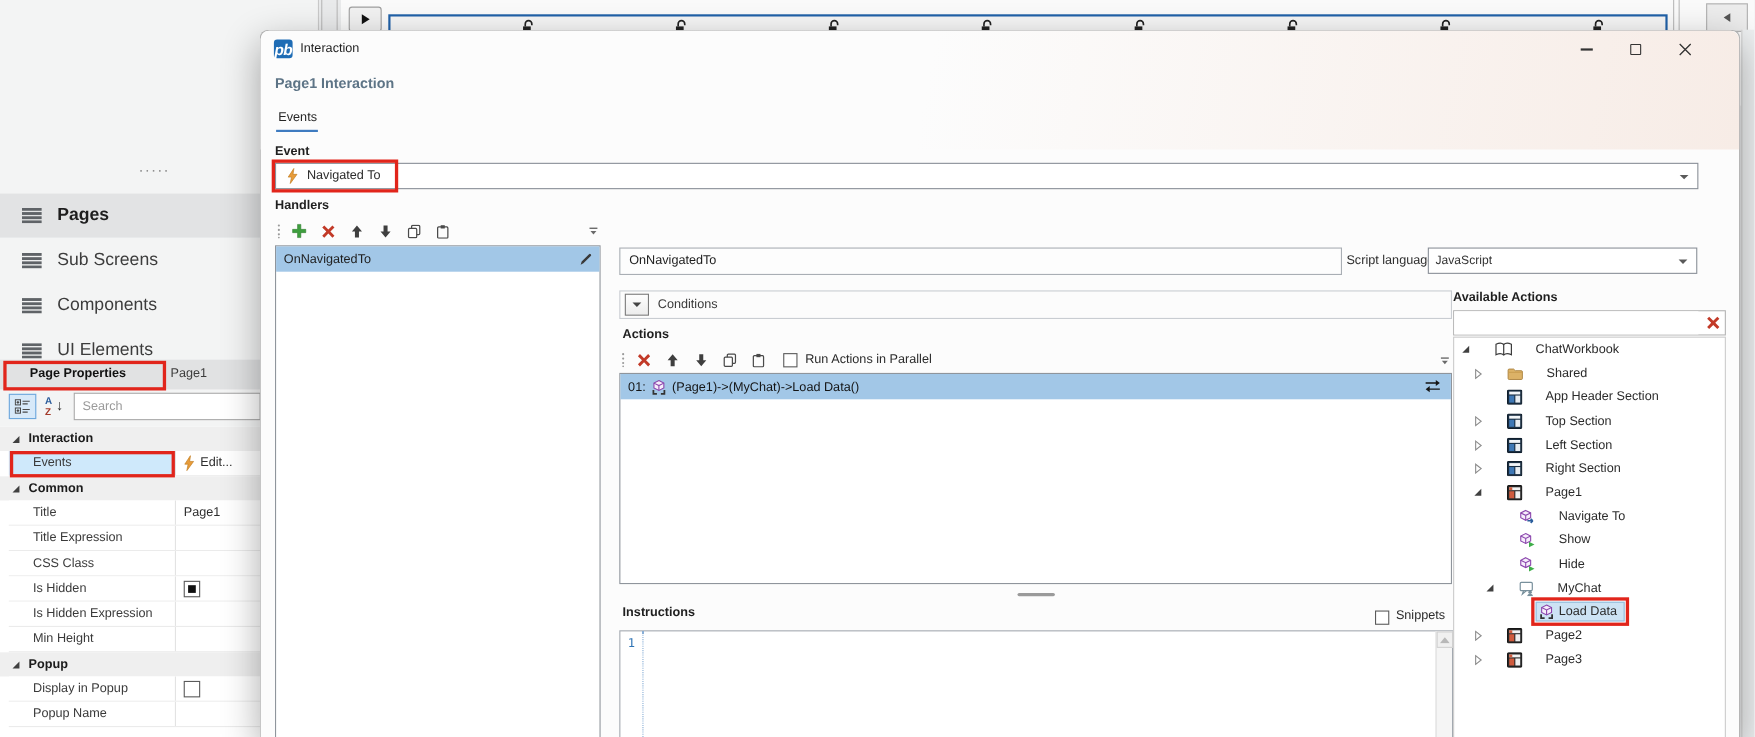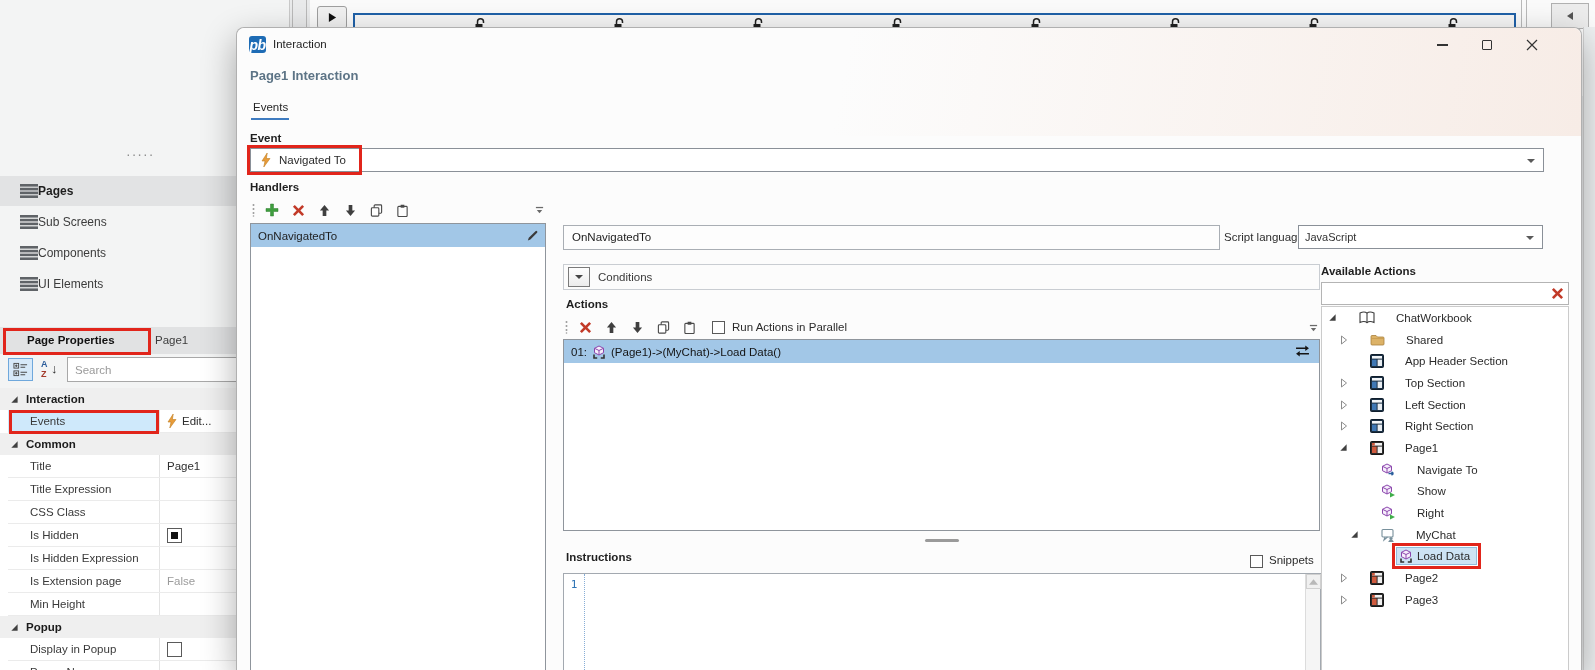--- a/index.html
+++ b/index.html
@@ -7,21 +7,21 @@
   body { font-family:"Liberation Sans","DejaVu Sans",sans-serif; background:#e9eaeb; position:relative; }
   .abs { position:absolute; }
   .ic { display:inline-flex; align-items:center; justify-content:center; }
   .t11 { font-size:11.5px; color:#2b2b2b; }
   .lbl { font-weight:bold; font-size:11.5px; color:#1f1f1f; }
 
   
   #left-panel { left:0; top:0; width:290px; height:670px; background:#f3f4f4; border-right:1px solid #c9c9c9; }
   #drag-dots { left:126px; top:146px; color:#8f8f8f; font-size:14px; letter-spacing:1px; }
   #sidebar-list { left:0; top:176px; width:290px; }
-  .side-item { height:30px; margin-bottom:1px; display:flex; align-items:center; padding-left:20px; font-size:12px; color:#3c3c3c; cursor:default; }
+  .side-item { height:40px; margin-bottom:1px; display:flex; align-items:center; gap:14px; padding-left:20px; font-size:16px; color:#3c3c3c; cursor:default; }
   .side-item.sel { background:#e2e3e4; font-weight:bold; color:#1e1e1e; }
   #props-title { left:0; top:303px; width:290px; height:24px; background:#edeff0; border-top:1px solid #c8c8c8; font-size:11.5px; color:#3f3f3f; padding:6px 0 0 32px; }
   #props-tab { left:0; top:327px; width:290px; height:27px; background:#e1e2e3; }
   #props-tab .tab1 { position:absolute; left:27px; top:7px; font-weight:bold; font-size:11.5px; color:#111; }
   #props-tab .tab2 { position:absolute; left:155px; top:7px; font-size:11.5px; color:#3c3c3c; }
   #props-toolbar { left:0; top:355px; width:290px; height:28px; }
   #btn-categorize { position:absolute; left:8px; top:3px; width:25px; height:23px; background:#d7e9f9; border:1px solid #6fa8dc; display:flex; align-items:center; justify-content:center; }
   #btn-sortaz { position:absolute; left:38px; top:3px; width:27px; height:23px; border:none; background:transparent; }
   .az-a { position:absolute; left:3px; top:1px; font-size:9px; font-weight:bold; color:#2c5d9b; }
   .az-z { position:absolute; left:3px; top:11px; font-size:9px; font-weight:bold; color:#a33a2a; }
@@ -262,28 +262,20 @@
         <div class="pval">
           <span class="cb ind"></span>
         </div>
       </div>
       <div class="prow">
         <div class="plabel">
           <span>Is Hidden Expression</span>
         </div>
         <div class="pval">
           <span class="pvtext"></span>
-        </div>
-      </div>
-      <div class="prow">
-        <div class="plabel">
-          <span>Is Extension page</span>
-        </div>
-        <div class="pval">
-          <span class="pvtext muted">False</span>
         </div>
       </div>
       <div class="prow">
         <div class="plabel">
           <span>Min Height</span>
         </div>
         <div class="pval">
           <span class="pvtext"></span>
         </div>
       </div>
@@ -725,21 +717,21 @@
         <span class="texp"></span>
         <span class="ic">
           <svg viewBox="0 0 15 14" width="15" height="14">
             <g stroke="#8b46ad" stroke-width="1" fill="#f6eefb">
               <path d="M6,1 L10.5,3.3 V7.7 L6,10 L1.5,7.7 V3.3 Z"></path>
               <path d="M1.5,3.3 L6,5.5 L10.5,3.3 M6,5.5 V10" fill="none"></path>
             </g>
             <path d="M9,8.5 L14,11 L9,13.5 Z" fill="#3fae49"></path>
           </svg>
         </span>
-        <span class="tlabel">Right</span>
+        <span class="tlabel">Hide</span>
       </div>
       <div class="trow" style="padding-left: 27px;">
         <span class="texp ic">
           <svg viewBox="0 0 10 10" width="9" height="9">
             <path d="M8.5,1.5 V8.5 H1.5 Z" fill="#404040"></path>
           </svg>
         </span>
         <span class="ic">
           <svg viewBox="0 0 14 14" width="14" height="14" fill="none" stroke="#78909c" stroke-width="1.1">
             <rect x="1" y="1.5" width="11" height="7.5" rx="1"></rect>

